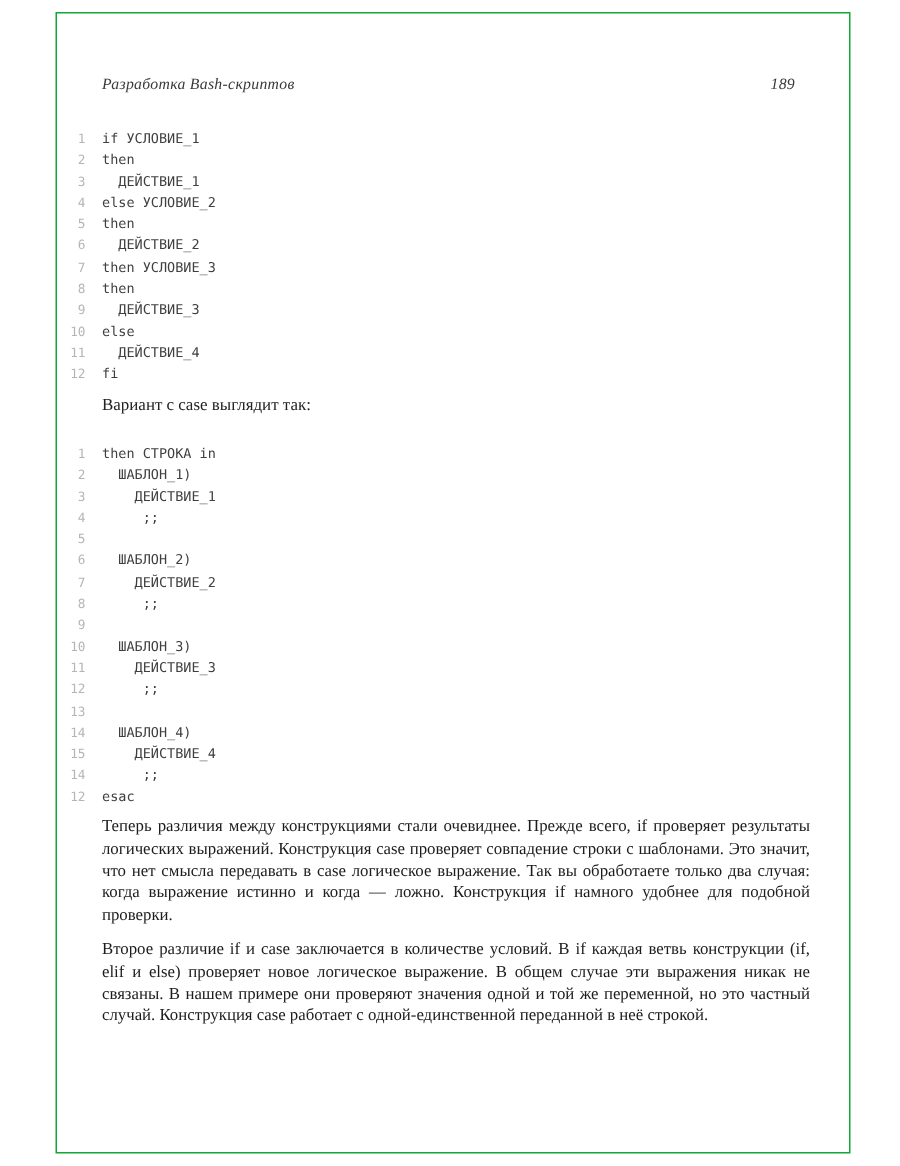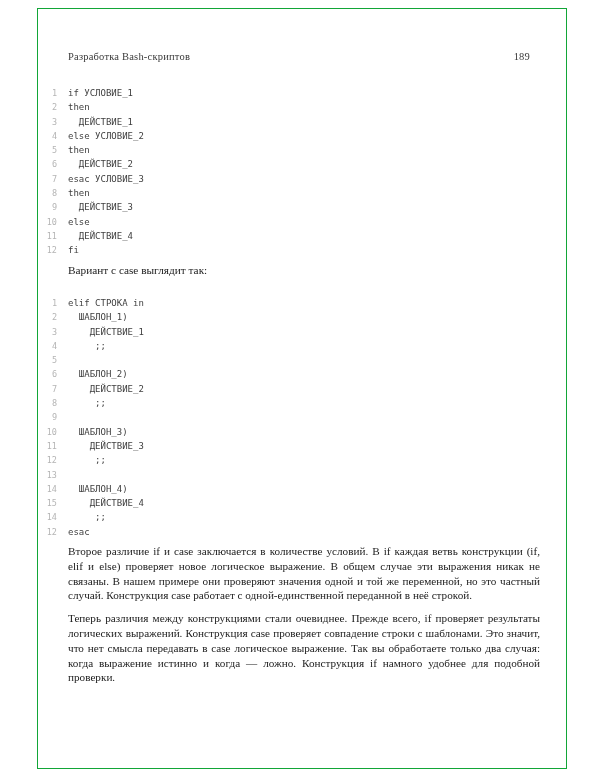--- a/index.html
+++ b/index.html
@@ -20,20 +20,21 @@
   }
   .page-header {
     position: absolute;
     left: 68px; top: 51px;
     width: 462px;
     display: flex;
     justify-content: space-between;
     font-size: 10.5px;
     color: #3a3a3a;
     letter-spacing: 0.2px;
+    font-style: italic;
   }
   .listing {
     position: absolute;
     left: 42px;
     font-family: "DejaVu Sans Mono", monospace;
     font-size: 9px;
     color: #3f3f3f;
   }
   .listing-1 { top: 86px; }
   .listing-2 { top: 296px; }
@@ -109,21 +110,21 @@
       <span class="code-text">then</span>
     </div>
 
     <div class="code-line">
       <span class="ln">6</span>
       <span class="code-text">  ДЕЙСТВИЕ_2</span>
     </div>
 
     <div class="code-line">
       <span class="ln">7</span>
-      <span class="code-text">esac УСЛОВИЕ_3</span>
+      <span class="code-text">then УСЛОВИЕ_3</span>
     </div>
 
     <div class="code-line">
       <span class="ln">8</span>
       <span class="code-text">then</span>
     </div>
 
     <div class="code-line">
       <span class="ln">9</span>
       <span class="code-text">  ДЕЙСТВИЕ_3</span>
@@ -144,21 +145,21 @@
       <span class="code-text">fi</span>
     </div>
   </div>
 
 <div class="intro-line">Вариант с case выглядит так:</div>
 
 <div class="listing listing-2">
 
     <div class="code-line">
       <span class="ln">1</span>
-      <span class="code-text">elif СТРОКА in</span>
+      <span class="code-text">then СТРОКА in</span>
     </div>
 
     <div class="code-line">
       <span class="ln">2</span>
       <span class="code-text">  ШАБЛОН_1)</span>
     </div>
 
     <div class="code-line">
       <span class="ln">3</span>
       <span class="code-text">    ДЕЙСТВИЕ_1</span>
@@ -229,15 +230,15 @@
       <span class="code-text">     ;;</span>
     </div>
 
     <div class="code-line">
       <span class="ln">12</span>
       <span class="code-text">esac</span>
     </div>
   </div>
 
 <div class="body-text">
+  <p>Теперь различия между конструкциями стали очевиднее. Прежде всего, if проверяет результаты логических выражений. Конструкция case проверяет совпадение строки с шаблонами. Это значит, что нет смысла передавать в case логическое выражение. Так вы обработаете только два случая: когда выражение истинно и когда — ложно. Конструкция if намного удобнее для подобной проверки.</p>
   <p>Второе различие if и case заключается в количестве условий. В if каждая ветвь конструкции (if, elif и else) проверяет новое логическое выражение. В общем случае эти выражения никак не связаны. В нашем примере они проверяют значения одной и той же переменной, но это частный случай. Конструкция case работает с одной-единственной переданной в неё строкой.</p>
-  <p>Теперь различия между конструкциями стали очевиднее. Прежде всего, if проверяет результаты логических выражений. Конструкция case проверяет совпадение строки с шаблонами. Это значит, что нет смысла передавать в case логическое выражение. Так вы обработаете только два случая: когда выражение истинно и когда — ложно. Конструкция if намного удобнее для подобной проверки.</p>
 </div>
 
 </body></html>

